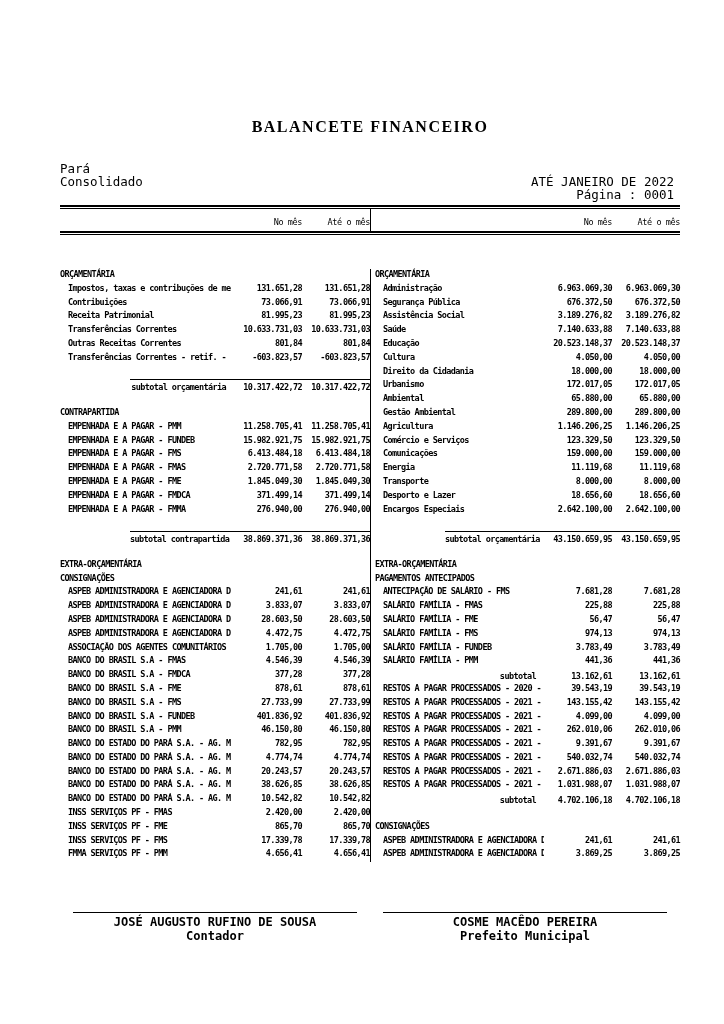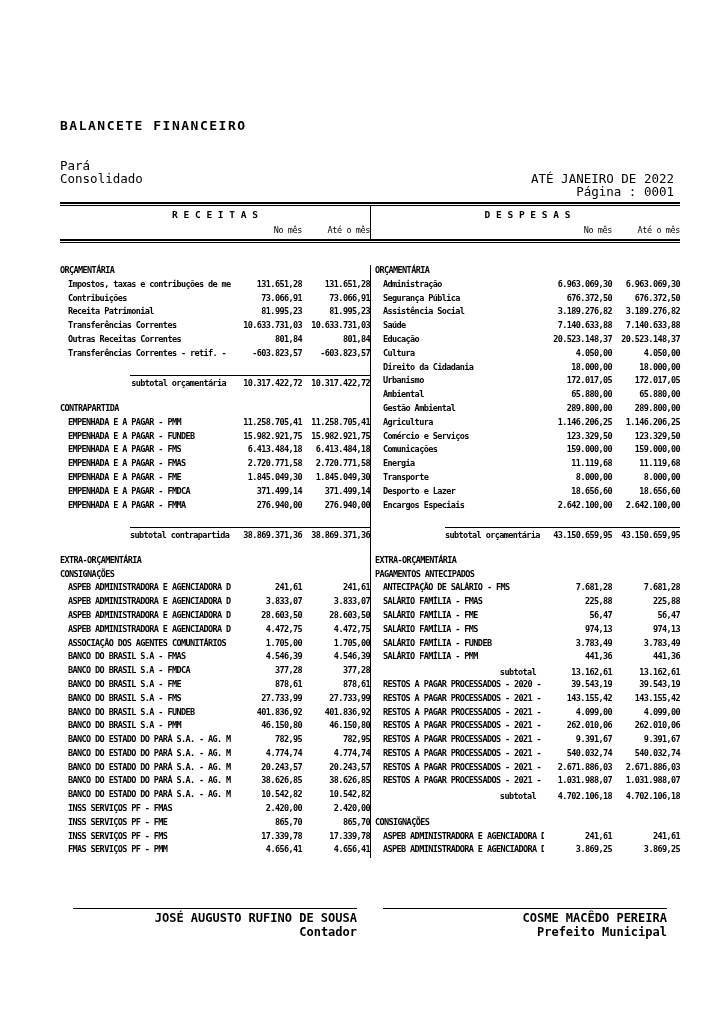--- a/index.html
+++ b/index.html
@@ -1,45 +1,45 @@
 <!DOCTYPE html>
 <html><head>
 <meta charset="utf-8">
 <style>
   * { margin:0; padding:0; box-sizing:border-box; }
   html,body { width:724px; height:1024px; background:#ffffff; color:#000;
     font-family:"DejaVu Sans Mono","Liberation Mono",monospace; }
   .content { position:absolute; left:60px; top:118px; width:620px; }
-  .doc-title { font-size:13px; font-weight:bold; letter-spacing:1.5px; }
+  .doc-title { text-align:center; font-size:16px; font-weight:bold; letter-spacing:1.5px;font-family:Liberation Serif, serif; }
   .org-block { position:relative; margin-top:26px; font-size:12.5px; font-weight:normal; line-height:13px; }
   .org-block .meta { position:absolute; right:6px; top:13px; text-align:right; }
   .dbl { height:4px; border-top:2px solid #000; border-bottom:1.5px solid #000; }
   .dbl.top { margin-top:17px; }
   .band { display:flex; }
   .half { width:310px; padding:3px 0 4px 0; }
   .half.rgt { border-left:1px solid #000; padding-left:4px; width:310px; }
   .band-title { text-align:center; font-size:9.5px; font-weight:bold; }
   .band-cols { display:flex; font-size:8.5px; font-weight:normal; margin-top:5px; letter-spacing:-0.4px; }
   .band-cols .sp { flex:1; }
   .band-cols .v { width:68px; text-align:right; }
-  .body { display:flex; margin-top:22px; }
+  .body { display:flex; margin-top:34px; }
   .col { width:310px; }
   .col.rgt { border-left:1px solid #000; padding-left:4px; }
   .ln { height:13.8px; display:flex; font-size:8.5px; font-weight:bold;
         letter-spacing:-0.6px; white-space:nowrap; overflow:visible; align-items:flex-start; }
   .ln.section { display:block; }
   .ln.row .lbl { flex:1; padding-left:8px; overflow:hidden; }
   .ln .v { width:68px; text-align:right; flex:none; }
   .ln.subtotal { display:block; }
   .sub-inner { display:flex; margin-left:70px; padding-top:2px; }
   .sub-inner.rule { border-top:1.2px solid #000; }
   .sub-inner .lbl { flex:1; text-align:right; padding-right:8px; overflow:hidden; }
   .sigs { display:flex; margin-top:50px; }
   .sig { width:310px; display:flex; justify-content:center; }
-  .sig-box { width:284px; border-top:1.5px solid #000; padding-top:2px; text-align:right;
+  .sig-box { width:284px; border-top:1.5px solid #000; padding-top:2px; text-align:center;
              font-size:12px; font-weight:bold; line-height:14px; }
 </style>
 </head>
 <body>
 
 <div class="content">
 
   <div class="doc-title">BALANCETE FINANCEIRO</div>
 
   <div class="org-block">
@@ -48,29 +48,27 @@
     <div class="meta">
       <div>ATÉ JANEIRO DE 2022</div>
       <div>Página : 0001</div>
     </div>
   </div>
 
   <div class="dbl top"></div>
 
   <div class="band">
     <div class="half">
-      <div class="band-title">R E C E I T A S</div>
       <div class="band-cols">
         <span class="sp"></span>
         <span class="v">No mês</span>
         <span class="v">Até o mês</span>
       </div>
     </div>
     <div class="half rgt">
-      <div class="band-title">D E S P E S A S</div>
       <div class="band-cols">
         <span class="sp"></span>
         <span class="v">No mês</span>
         <span class="v">Até o mês</span>
       </div>
     </div>
   </div>
 
   <div class="dbl"></div>
 
@@ -252,21 +250,21 @@
           <span class="lbl">INSS SERVIÇOS PF - FME</span>
           <span class="v">865,70</span>
           <span class="v">865,70</span>
         </div>
         <div class="ln row">
           <span class="lbl">INSS SERVIÇOS PF - FMS</span>
           <span class="v">17.339,78</span>
           <span class="v">17.339,78</span>
         </div>
         <div class="ln row">
-          <span class="lbl">FMAS SERVIÇOS PF - PMM</span>
+          <span class="lbl">FMMA SERVIÇOS PF - PMM</span>
           <span class="v">4.656,41</span>
           <span class="v">4.656,41</span>
         </div>
       </div>
     <div class="col rgt">
         <div class="ln section">ORÇAMENTÁRIA</div>
         <div class="ln row">
           <span class="lbl">Administração</span>
           <span class="v">6.963.069,30</span>
           <span class="v">6.963.069,30</span>

